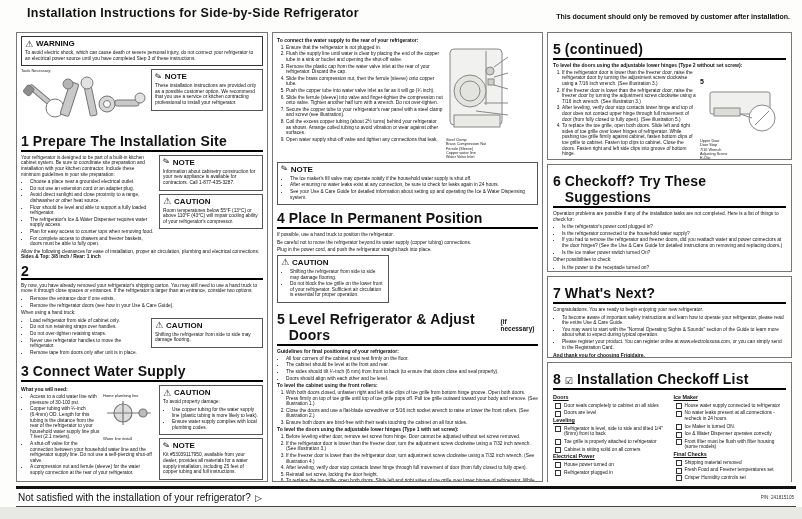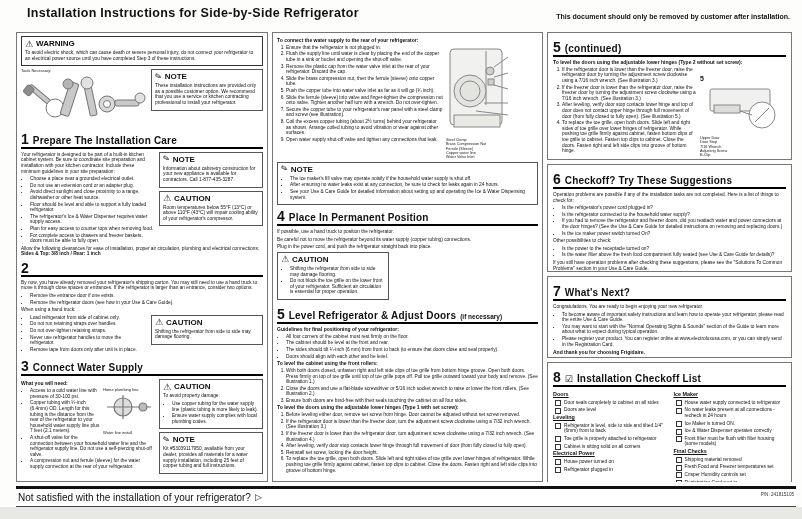--- a/index.html
+++ b/index.html
@@ -15,21 +15,21 @@
   .c3box{border:1px solid #777;background:#fff;padding:3px 5px;margin-bottom:4px;box-sizing:border-box;}
   p{margin:0 0 2px 0;}
   .body-txt{font-size:4.8px;line-height:5.6px;}
   .lead{font-size:5px;font-weight:bold;margin:2px 0 1px 0;line-height:5.8px;}
   ul,ol{margin:0 0 2px 0;padding-left:9px;font-size:4.8px;line-height:5.6px;}
   ul{list-style:disc;}
   ol{list-style:decimal;}
   li{margin:0 0 1px 0;}
   .sec-head{display:flex;align-items:baseline;gap:4px;border-bottom:2px solid #000;padding:1px 0 1px 0;margin:4px 0 3px 0;}
   .sec-num{font-size:14px;font-weight:bold;line-height:12px;}
-  .sec-title{font-size:10px;font-weight:bold;letter-spacing:.2px;}
+  .sec-title{font-size:14px;font-weight:bold;letter-spacing:.2px;}
   .sec-suffix{font-size:6.5px;font-weight:bold;}
   .nbox{border:1px solid #555;padding:2px 3px;margin:0 0 3px 0;background:#fff;}
   .nbox.thick{border-width:1.5px;border-color:#333;}
   .nbox-head{display:flex;align-items:center;gap:3px;font-size:8px;font-weight:bold;margin-bottom:2px;}
   .icon-warn{font-size:9px;line-height:8px;}
   .icon-note{font-size:8px;line-height:8px;transform:rotate(-15deg);}
   .icon-imp{background:#111;color:#fff;width:10px;height:8px;display:inline-flex;align-items:center;justify-content:center;font-size:7px;border-radius:1px;}
   .row{display:flex;gap:4px;align-items:flex-start;}
   .grow{flex:1;min-width:0;}
   .sideboxes{width:104px;flex:none;}
@@ -39,21 +39,21 @@
   .clear-vals{font-weight:bold;}
   .fig-wrap{float:right;width:92px;margin:0 0 2px 3px;}
   .fig-labels{font-size:3.8px;line-height:4.4px;text-align:left;color:#222;margin-top:1px;}
   .chk-cols{display:flex;gap:8px;font-size:4.9px;line-height:5.8px;}
   .chk-col{flex:1;min-width:0;}
   .chk-title{font-weight:bold;text-decoration:underline;font-size:5.4px;margin:2px 0 2px 0;}
   ul.checklist{list-style:none;padding-left:2px;}
   ul.checklist li{padding-left:9px;position:relative;margin-bottom:2px;}
   ul.checklist li::before{content:"";position:absolute;left:0;top:0.5px;width:4px;height:4px;border:1px solid #333;background:#fff;}
   .thanks{font-weight:bold;font-size:5px;margin-top:2px;}
-  .doc-footer{position:absolute;top:486px;left:16px;width:776px;border-top:3px solid #111;border-bottom:1.5px solid #444;padding:3px 2px 3px 2px;display:flex;gap:4px;background:#fff;}
+  .doc-footer{position:absolute;top:486px;left:16px;width:776px;border-top:3px solid #111;border-bottom:1.5px solid #444;padding:3px 2px 3px 2px;display:flex;align-items:center;gap:4px;background:#fff;}
   .footer-q{font-size:10px;}
   .footer-ptr{font-size:9px;}
   .footer-a{font-size:10px;}
   .footer-pn{margin-left:auto;font-size:4.6px;color:#333;}
   .bottom-strip{position:absolute;top:507px;left:0;width:802px;height:12px;background:#e8e8e4;}
   .chk-head-icon{font-size:9px;}
   .fig-num{font-weight:bold;font-size:7px;}
 </style>
 </head>
 <body>
@@ -98,21 +98,21 @@
         <div class="nbox-head">
           <span class="icon-note">✎</span>
           <span>NOTE</span>
         </div>
         <p class="body-txt">These installation instructions are provided only as a possible customer option. We recommend that you use a service or kitchen contracting professional to install your refrigerator.</p>
       </div>
     </div>
 
     <div class="sec-head">
       <span class="sec-num">1</span>
-      <span class="sec-title">Prepare The Installation Care</span>
+      <span class="sec-title">Prepare The Installation Site</span>
     </div>
 
     <div class="row">
       <div class="grow">
         <p class="body-txt">Your refrigerator is designed to be part of a built-in kitchen cabinet system. Be sure to coordinate site preparation and installation with your kitchen contractor.  Include these minimum guidelines in your site preparation:</p>
         <ul>
             <li>Choose a place near a grounded electrical outlet.</li>
             <li>Do not use an extension cord or an adapter plug.</li>
             <li>Avoid direct sunlight and close proximity to a range, dishwasher or other heat source.</li>
             <li>Floor should be level and able to support a fully loaded refrigerator.</li>

